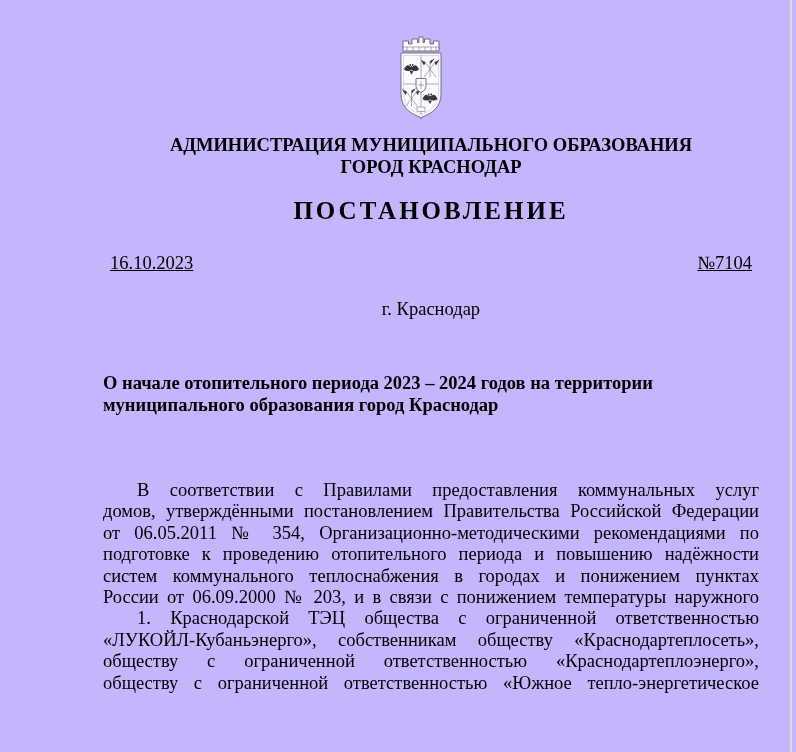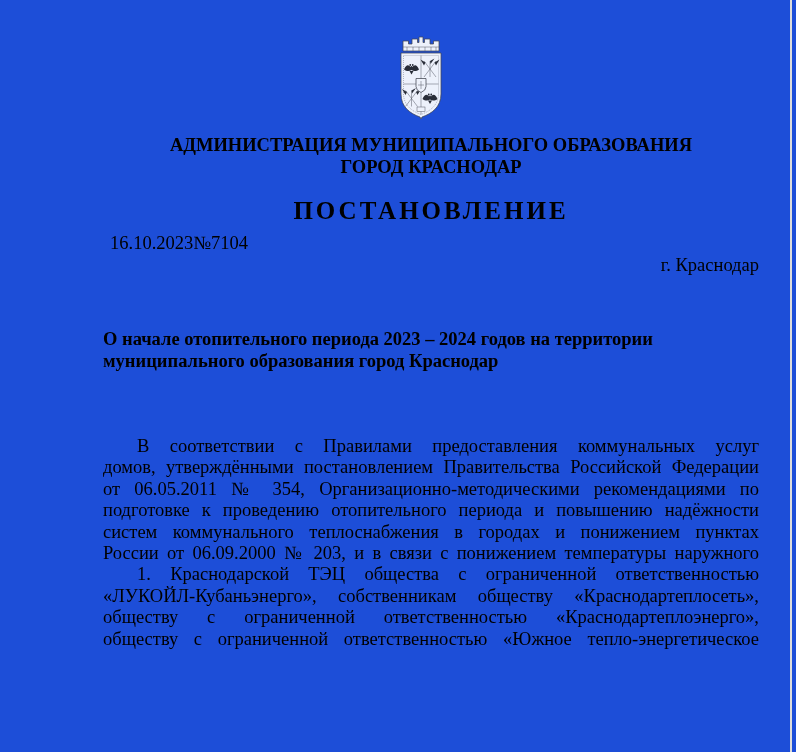--- a/index.html
+++ b/index.html
@@ -1,19 +1,19 @@
 <!DOCTYPE html>
 <html lang="ru"><head>
 <meta charset="utf-8">
 <style>
   html,body{margin:0;padding:0;background:#ffffff;}
   .page{
     position:relative;
     width:796px;height:752px;
-    background:#1d4ed8;
+    background:#c4b5fd;
     overflow:hidden;
     color:#000000;
     font-family:"Liberation Serif","DejaVu Serif",serif;
     font-size:18.5px;
   }
   .edge-line{
     position:absolute;top:0;bottom:0;right:4px;width:2px;
     background:#dcdcdc;
   }
   .content{
@@ -35,28 +35,31 @@
   .doc-type{
     margin-top:18px;
     text-align:center;
     font-weight:bold;
     font-size:25px;
     letter-spacing:3px;
     line-height:30px;
     white-space:nowrap;
   }
   .meta{
-    margin-top:6px;
+    margin-top:26px;
     display:flex;
+    justify-content:space-between;
     line-height:22px;
+    text-decoration:underline;
   }
   .meta .date{padding-left:7px;}
   .meta .number{padding-right:7px;}
   .place{
-    text-align:right;
+    margin-top:24px;
+    text-align:center;
     line-height:22px;
   }
   .title{
     margin-top:52px;
     text-align:left;
     font-weight:bold;
     line-height:22px;
   }
   .body{
     margin-top:64px;

